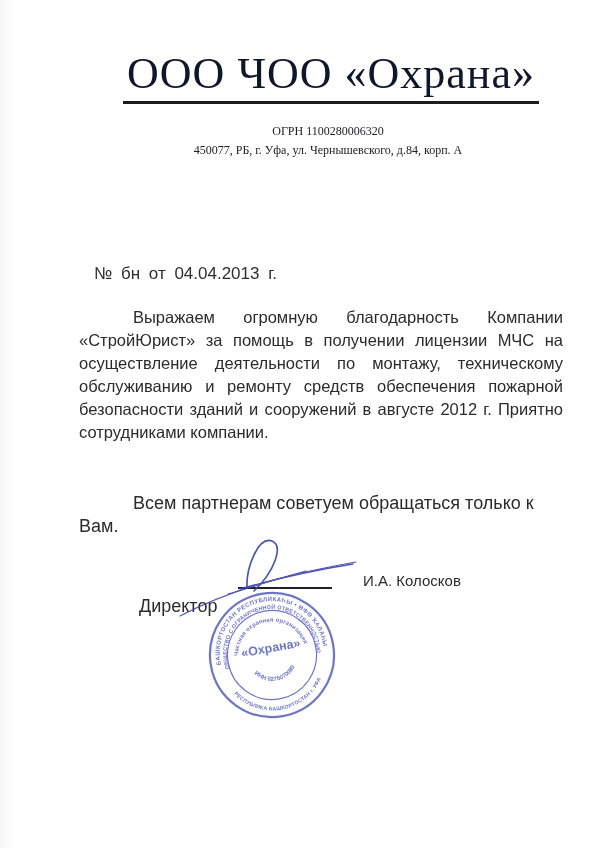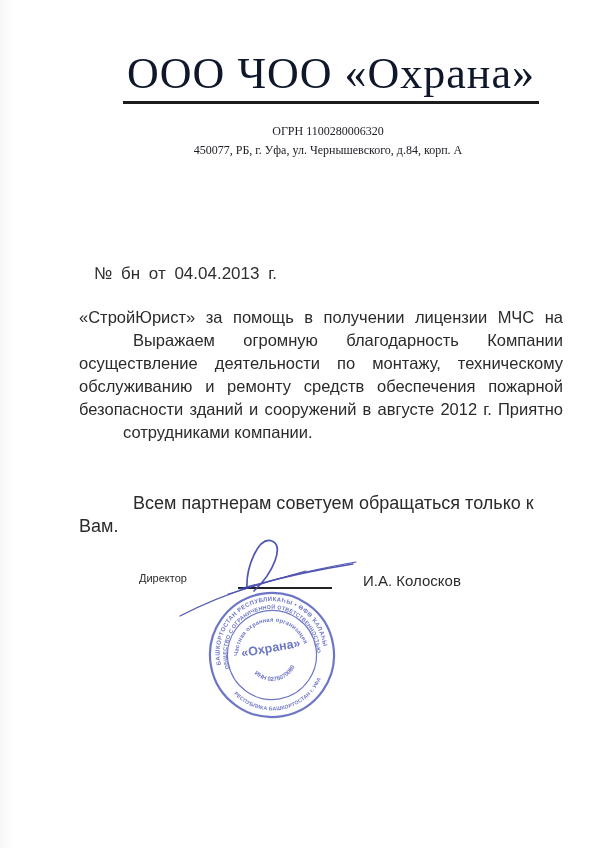--- a/index.html
+++ b/index.html
@@ -48,30 +48,30 @@
     position:absolute;top:306px;left:79px;width:484px;
     font-size:16.5px;line-height:23px;color:#2b2b2b;
   }
   .jline{
     text-align:justify;
     text-align-last:justify;
     word-spacing:1px;
     white-space:nowrap;
   }
   .jline.first{text-indent:54px;}
-  .lastline{text-align:left;text-align-last:left;margin-left:44px;}
+  .lastline{text-align:left;text-align-last:left;}
   .closing-par{
     position:absolute;top:492px;left:79px;width:484px;
     font-size:18px;line-height:23px;color:#2b2b2b;
     text-indent:54px;
   }
   
   .sig-title{
-    position:absolute;top:572px;left:139px;
-    font-size:11px;color:#2b2b2b;
+    position:absolute;top:596px;left:139px;
+    font-size:18px;color:#2b2b2b;
   }
   .sig-name{
     position:absolute;top:572px;left:363px;
     font-size:15px;color:#2b2b2b;
   }
   .sig-rule{
     position:absolute;top:587px;left:238px;
     width:94px;height:2px;background:#222;
   }
   .sig-strokes{
@@ -103,22 +103,22 @@
 </div>
 
 <div class="org-details">
   <div>ОГРН 1100280006320</div>
   <div>450077, РБ, г. Уфа, ул. Чернышевского, д.84, корп. А</div>
 </div>
 
 <div class="ref-line">№ бн от 04.04.2013 г.</div>
 
 <div class="body-par">
+  <div class="jline first">Выражаем огромную благодарность Компании</div>
   <div class="jline">«СтройЮрист» за помощь в получении лицензии МЧС на</div>
-  <div class="jline first">Выражаем огромную благодарность Компании</div>
   <div class="jline">осуществление деятельности по монтажу, техническому</div>
   <div class="jline">обслуживанию и ремонту средств обеспечения пожарной</div>
   <div class="jline">безопасности зданий и сооружений в августе 2012 г. Приятно</div>
   <div class="lastline">сотрудниками компании.</div>
 </div>
 
 <div class="closing-par">Всем партнерам советуем обращаться только к Вам.</div>
 
 <div class="sig-title">Директор</div>
 <div class="sig-name">И.А. Колосков</div>

